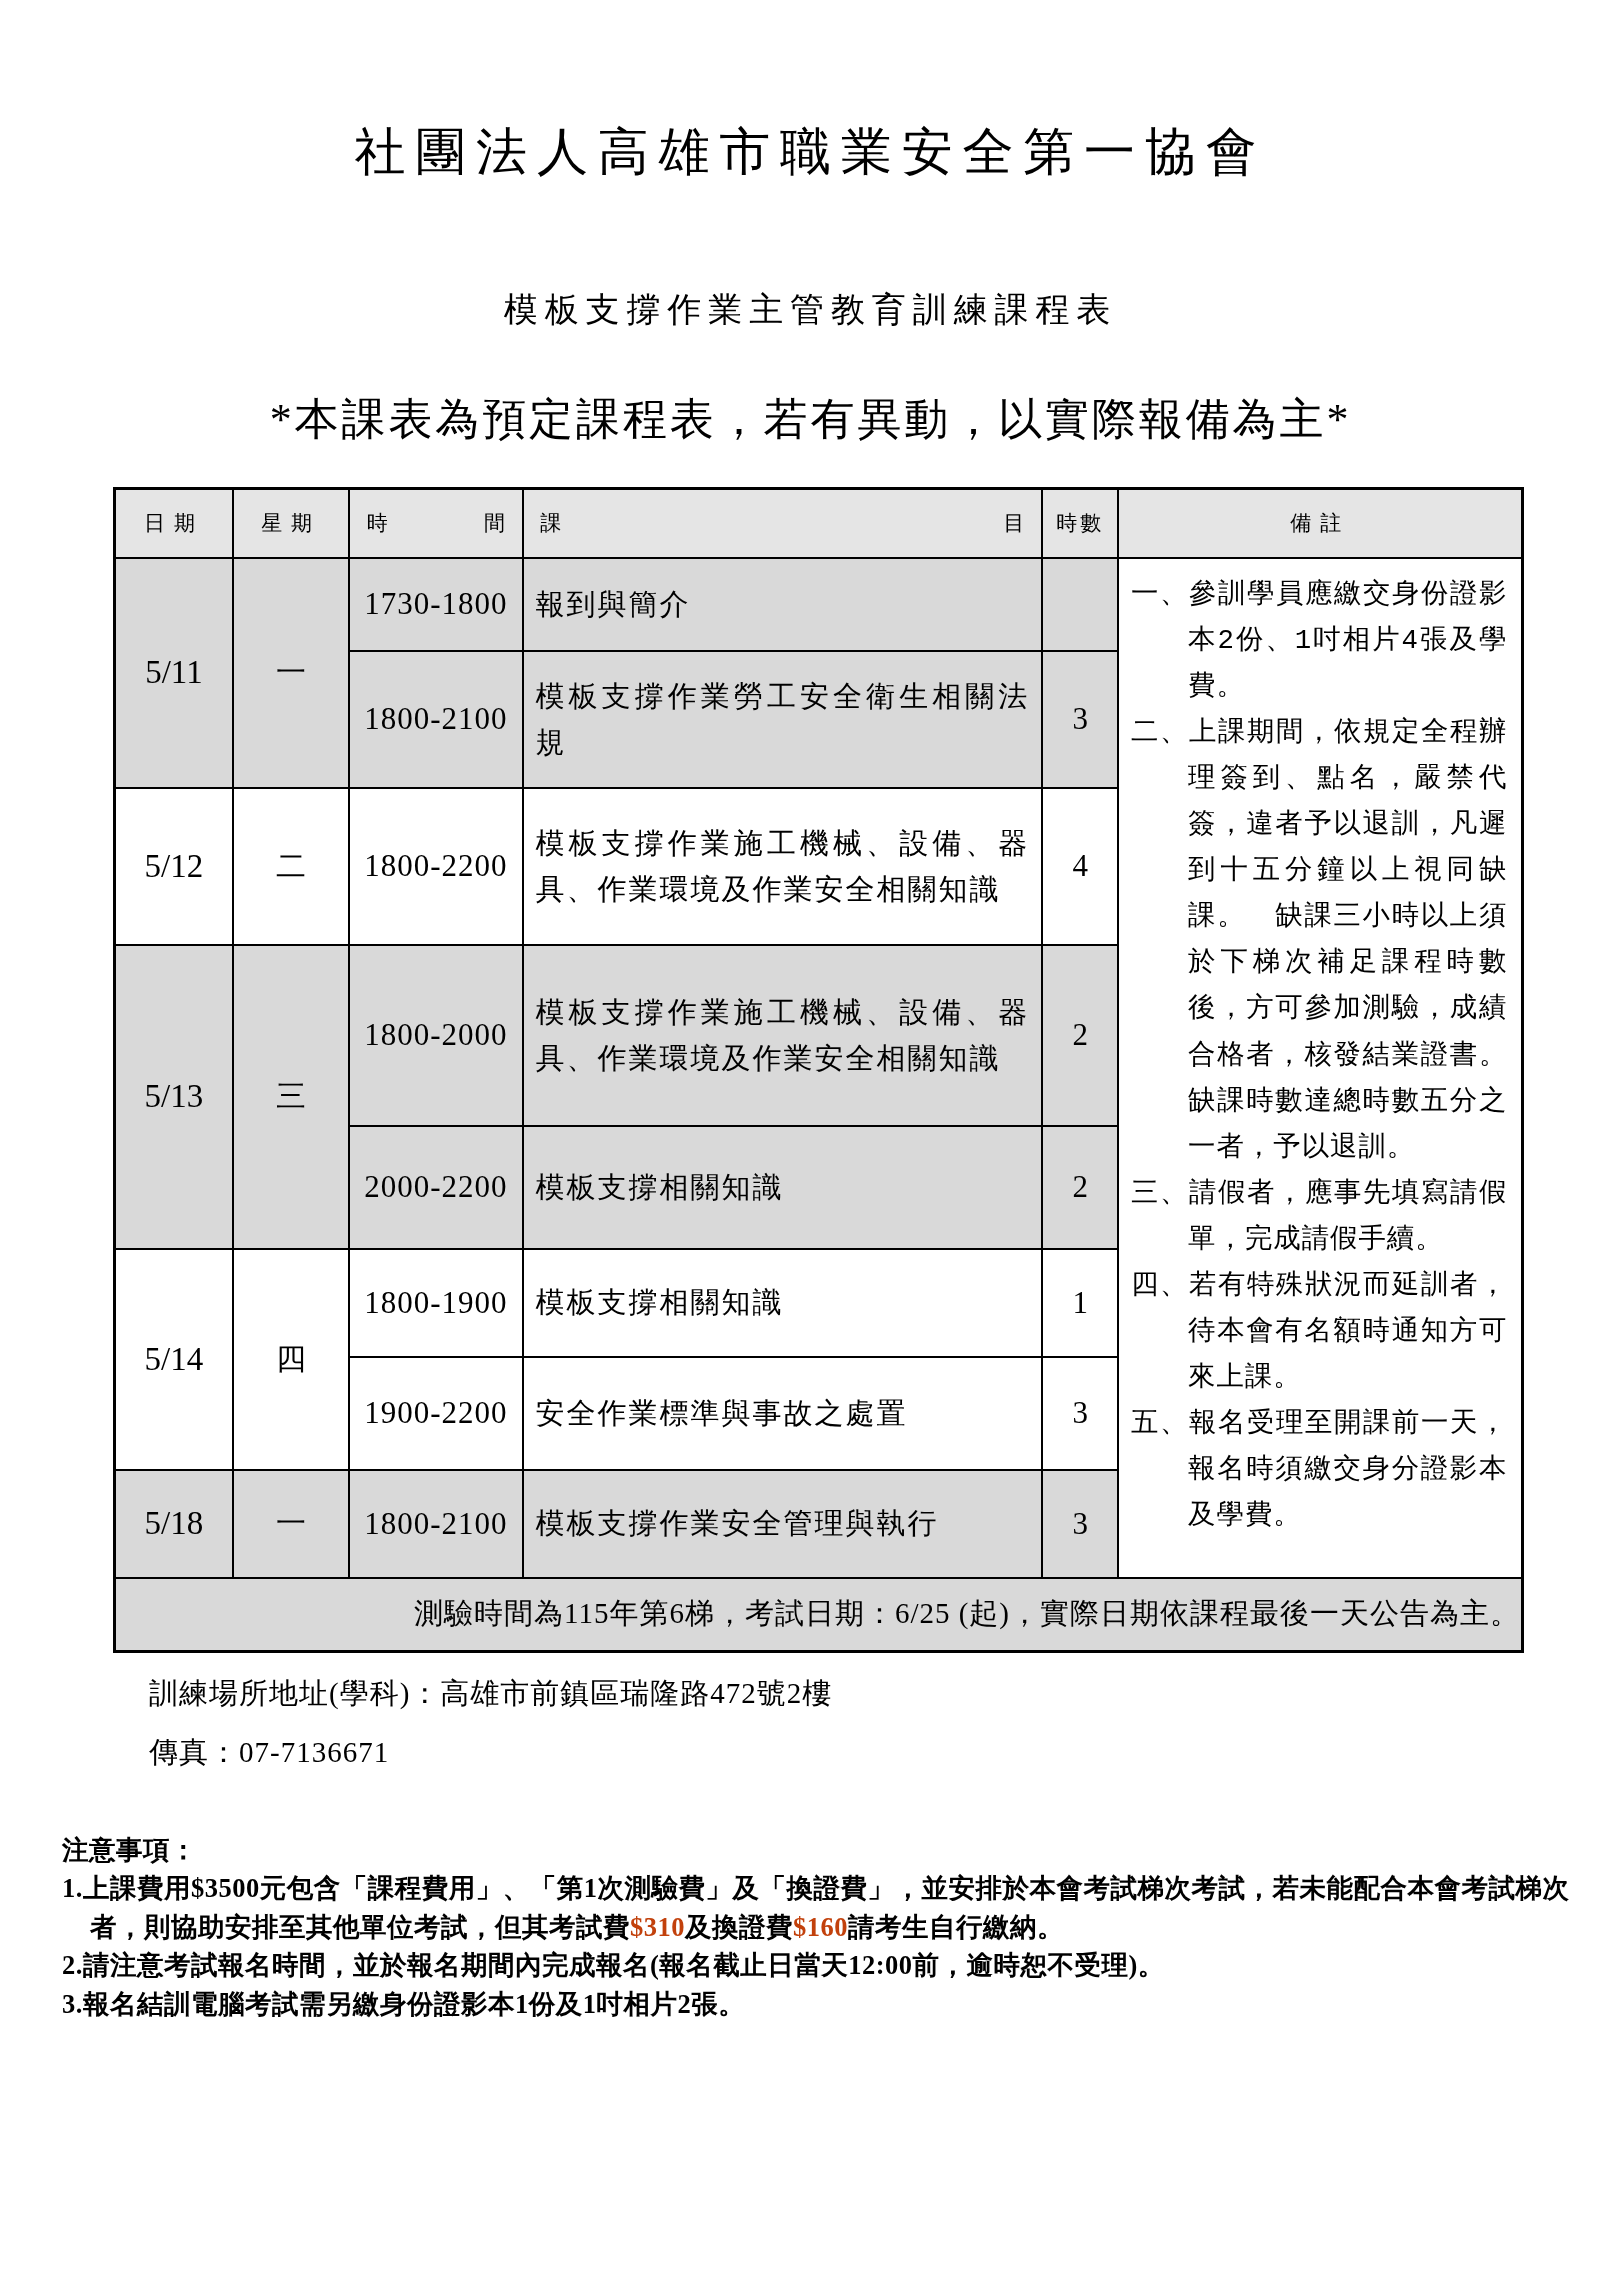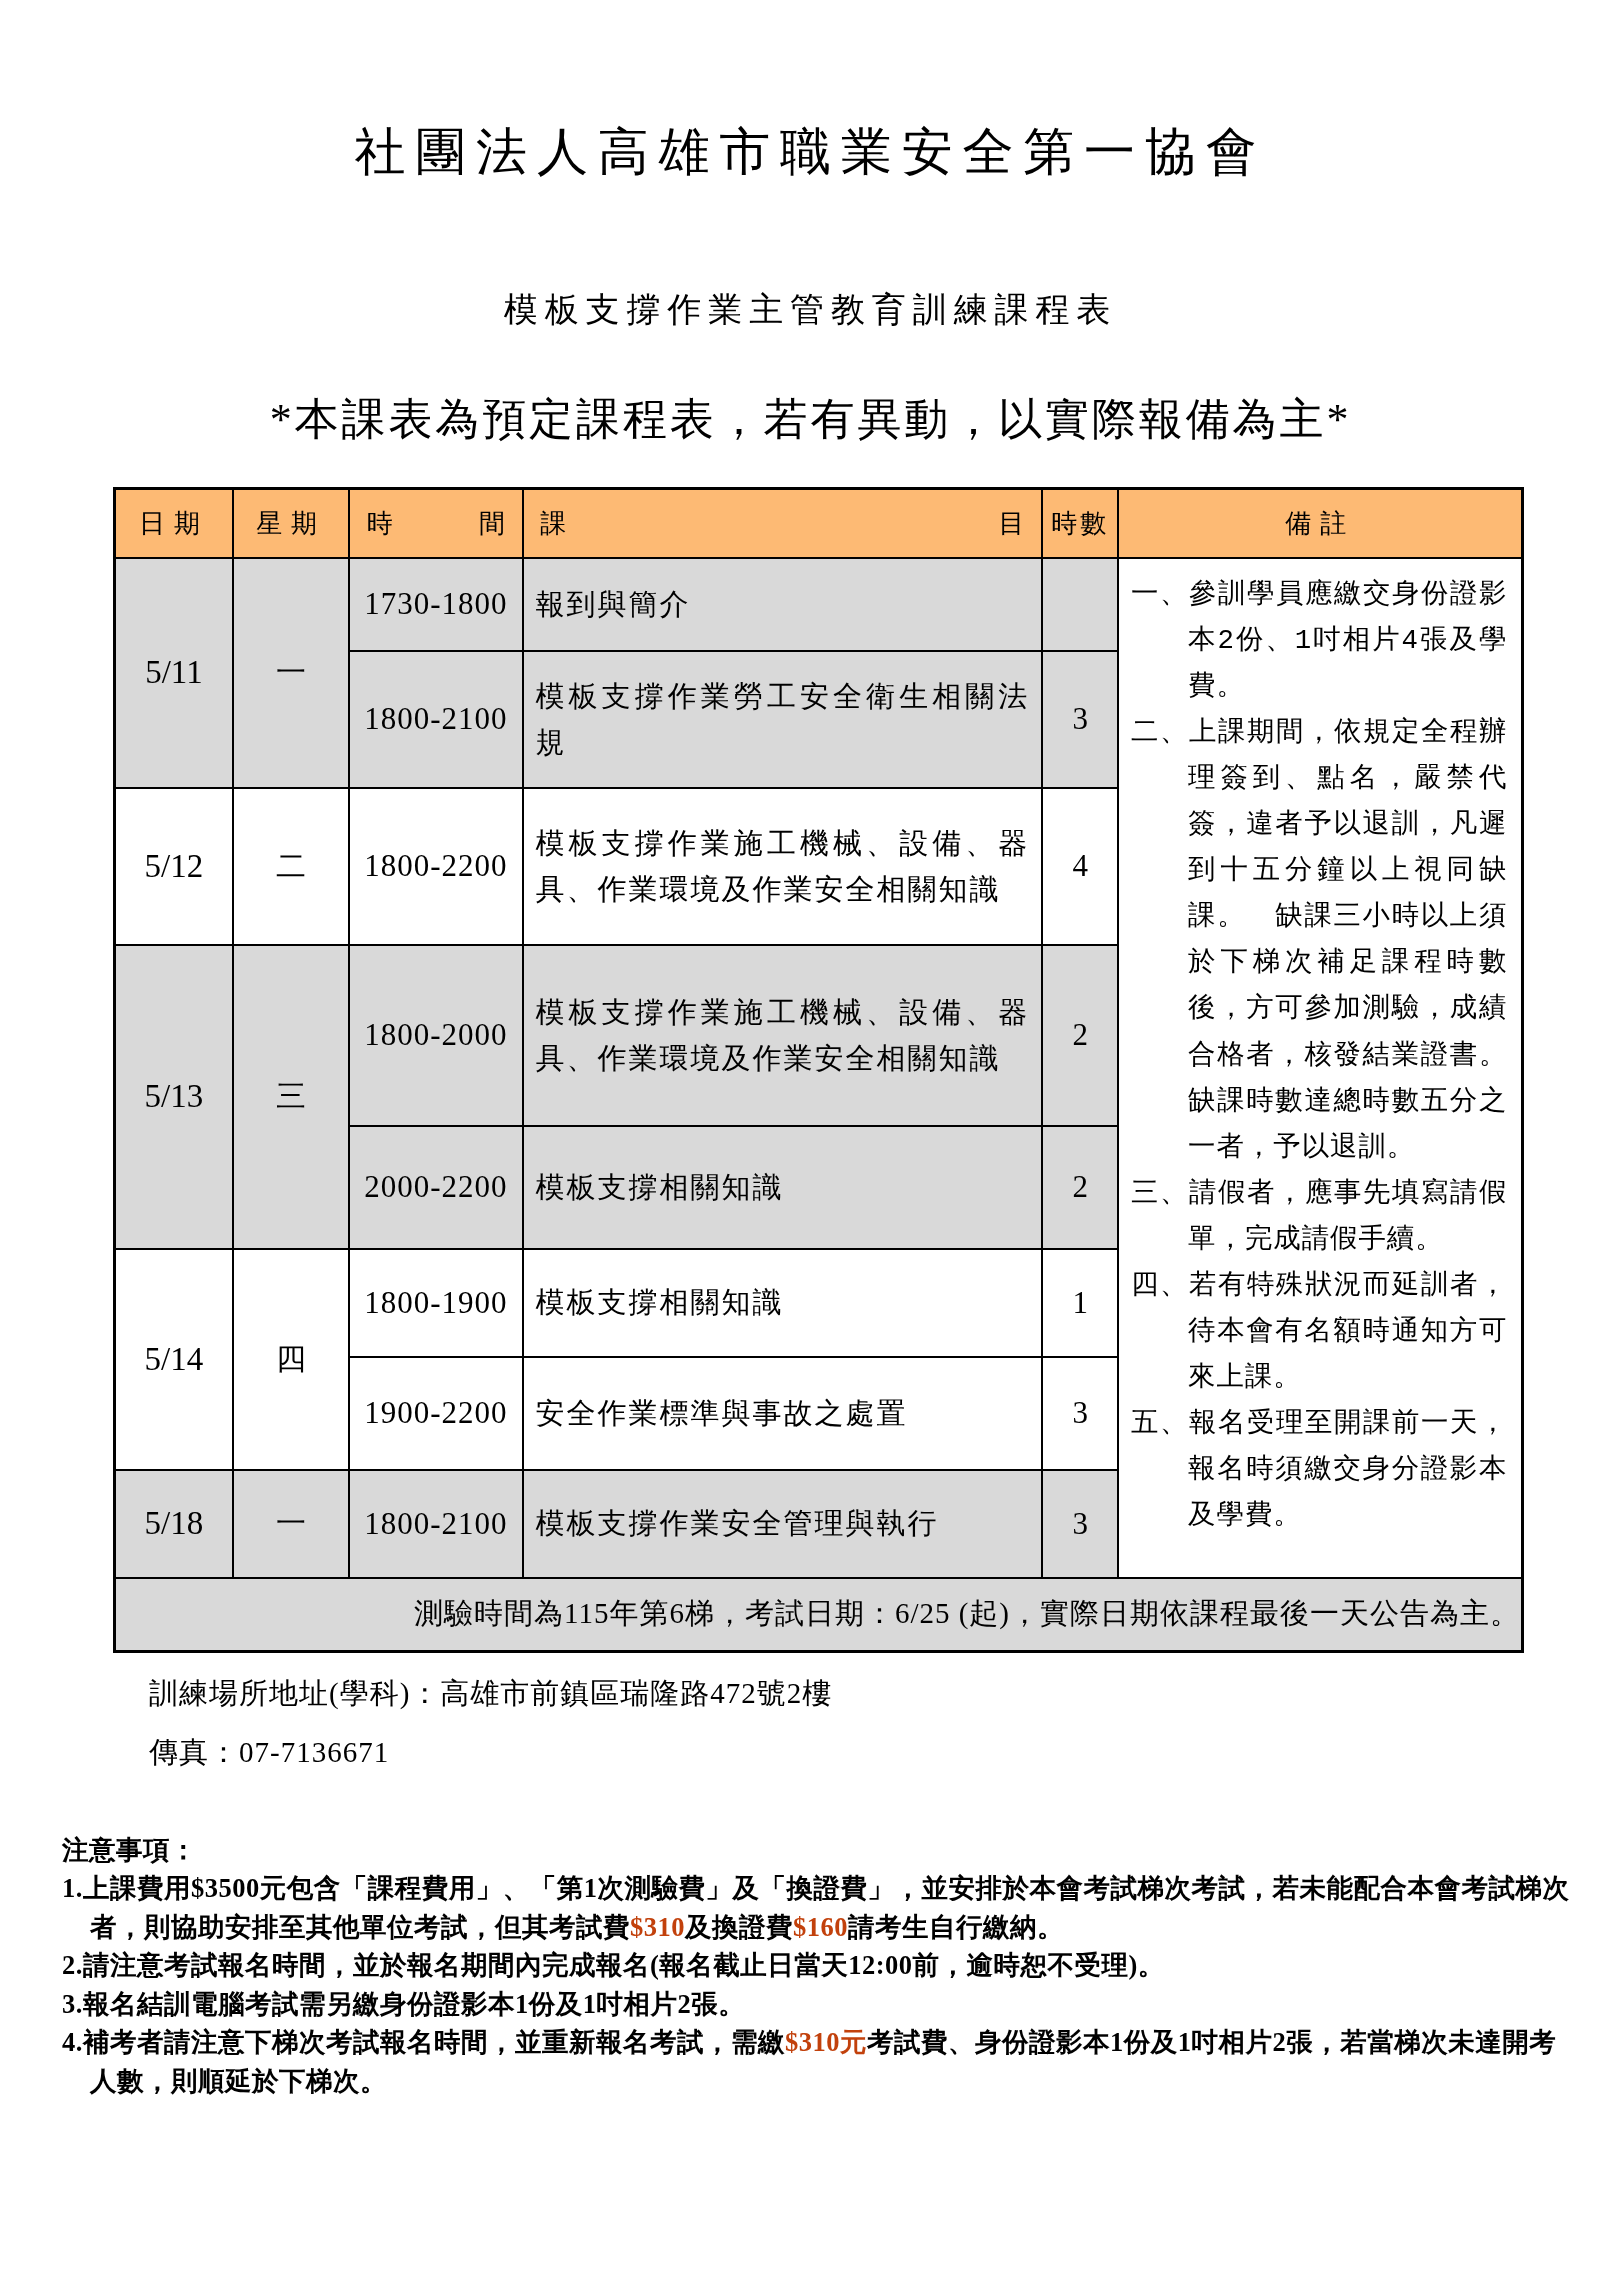--- a/index.html
+++ b/index.html
@@ -25,21 +25,21 @@
     border-collapse:collapse;table-layout:fixed;
     border:3.9px solid #000;
   }
   .sched th,.sched td{
     border:2px solid #000;
     border-top-width:2.9px;border-bottom-width:2.9px;
     overflow:hidden;
   }
   .sched th{font-weight:normal;}
   .hdr{height:69px;}
-  .hdr th{font-size:26px;letter-spacing:8.8px;background:#fdba74;margin-top:36px;}
+  .hdr th{font-size:21px;letter-spacing:8.8px;background:#e5e5e5;margin-top:36px;}
   .dist{display:flex;justify-content:space-between;align-items:center;padding:0 15.7px;}
   .dist span{letter-spacing:0;}
   .th-hours{letter-spacing:2.9px !important;}
   .shade{background:#d9d9d9;}
   .c-date{font-size:33px;text-align:center;margin-left:24px;}
   .c-wd{font-size:30px;text-align:center;}
   .c-time{font-size:31px;text-align:center;letter-spacing:1px;}
   .c-course{font-size:29px;text-align:justify;text-justify:inter-character;padding:5.9px 11.8px;line-height:1.6;letter-spacing:2px;}
   .c-hours{font-size:31px;text-align:center;}
   .c-remarks{vertical-align:top;background:#ffffff;padding:13.7px 13.7px 9.8px 11.8px;font-family:Liberation Mono, monospace;}
@@ -172,17 +172,16 @@
   <div class="contact">
     <p>訓練場所地址(學科)：高雄市前鎮區瑞隆路472號2樓</p>
     <p>傳真：07-7136671</p>
   </div>
 
   <div class="notes">
     <p class="heading">注意事項：</p>
     <p class="item"><span>1.上課費用$3500元包含「課程費用」、「第1次測驗費」及「換證費」，並安排於本會考試梯次考試，若未能配合本會考試梯次者，則協助安排至其他單位考試，但其考試費</span><span class="red">$310</span><span>及換證費</span><span class="red">$160</span><span>請考生自行繳納。</span></p>
     <p class="item">2.請注意考試報名時間，並於報名期間內完成報名(報名截止日當天12:00前，逾時恕不受理)。</p>
     <p class="item">3.報名結訓電腦考試需另繳身份證影本1份及1吋相片2張。</p>
-    <p class="item"><span>4.補考者請注意下梯次考試報名時間，並重新報名考試，需繳</span><span class="red">$310元</span><span>考試費、身份證影本1份及1吋相片2張，若當梯次未達開考人數，則順延於下梯次。</span></p>
   </div>
 
 </div>
 
 
 </body></html>

